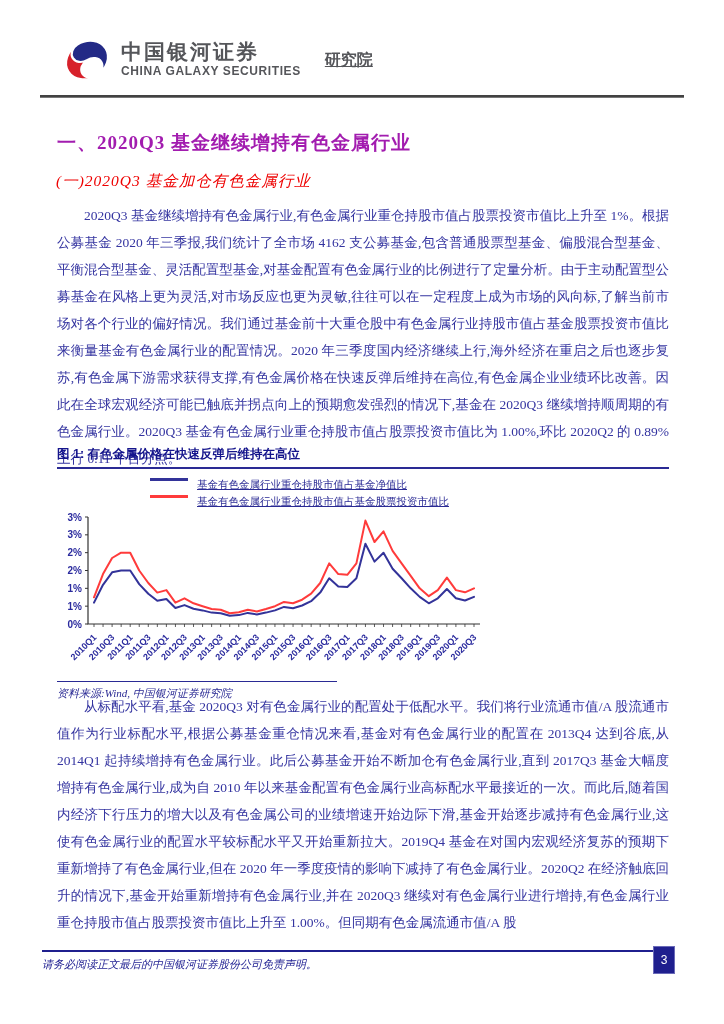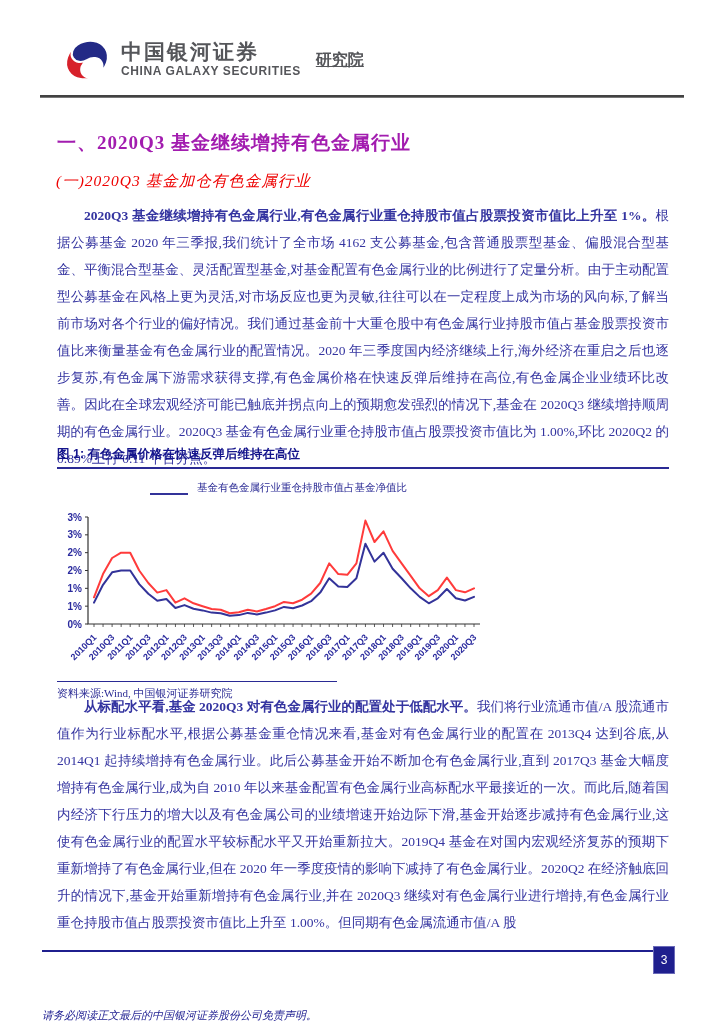--- a/index.html
+++ b/index.html
@@ -8,50 +8,50 @@
     position:relative; width:724px; height:1024px; margin:0 auto;
     background:#ffffff; overflow:hidden;
     font-family:"Liberation Serif","DejaVu Serif",serif;
   }
   
   .logo { position:absolute; top:36px; left:62px; display:flex; align-items:flex-start; }
   .logo-icon { width:50px; height:48px; }
   .logo-text { margin-left:9px; margin-top:4px; font-family:"Liberation Sans","DejaVu Sans",sans-serif; }
   .logo-cn { font-size:21px; font-weight:bold; color:#55565a; letter-spacing:2px; line-height:24px; }
   .logo-en { font-size:12px; font-weight:bold; color:#55565a; letter-spacing:0.6px; }
-  .logo-dept { margin-left:15px; margin-top:14px; font-size:16px; font-weight:bold; color:#55565a;
+  .logo-dept { margin-left:24px; margin-top:14px; font-size:16px; font-weight:bold; color:#55565a;
                font-family:"Liberation Sans","DejaVu Sans",sans-serif;text-decoration:underline; }
   .report-type { position:absolute; top:68px; right:57px; font-size:14px; font-weight:bold;
                  font-style:italic; color:#1c1c90; }
   .header-rule { position:absolute; top:95px; left:40px; width:644px; height:3px;
                  background:#424242; border-bottom:1px solid #777; }
   
   .h1 { position:absolute; top:130px; left:57px; font-size:19px; font-weight:bold; color:#a21caf; letter-spacing:1px; }
   .h2 { position:absolute; top:171px; left:56px; font-size:15.5px; color:#ee0000; letter-spacing:1px;font-style:italic; }
   
   .para { position:absolute; left:57px; width:612px; color:#3434a0; font-size:13.5px;
           line-height:27px; text-align:justify; text-indent:2em; }
   .para1 { top:202px; }
   .para2 { top:693px; }
-  .lead-bold { font-weight:bold; }
+  .lead-bold { font-weight:normal; }
   .tail-underline { text-underline-offset:3px; }
   
   .fig-caption { position:absolute; top:446px; left:57px; font-size:12.5px; font-weight:bold; color:#15158c;
                  font-family:"Liberation Sans","DejaVu Sans",sans-serif; }
   .fig-rule { position:absolute; top:467px; left:57px; width:612px; height:2px; background:#2a2a94; }
   .legend { position:absolute; top:478px; left:150px; font-size:10.5px; color:#2a2a94; }
-  .legend-row { display:flex; align-items:flex-end; height:17px; }
+  .legend-row { display:flex; align-items:flex-start; height:17px;text-decoration:underline; }
   .legend-swatch { width:38px; height:2.5px; margin-right:9px; flex:none; }
   #chart-svg { position:absolute; top:509px; left:50px; }
   #chart-svg text { font-family:"Liberation Sans","DejaVu Sans",sans-serif; }
   .src-rule { position:absolute; top:681px; left:57px; width:280px; height:1px; background:#2a2a94; }
-  .source { position:absolute; top:686px; left:57px; font-size:11px; color:#2a2a94; }
+  .source { position:absolute; top:686px; left:57px; font-size:11px; font-style:italic; color:#2a2a94; }
   
   .footer-rule { position:absolute; top:950px; left:42px; width:611px; height:2px; background:#1f1f8e; }
-  .disclaimer { position:absolute; top:1008px; left:42px; font-size:11px; font-style:italic; color:#1c1c90; }
+  .disclaimer { position:absolute; top:957px; left:42px; font-size:11px; font-style:italic; color:#1c1c90; }
   .page-box { position:absolute; top:946px; left:653px; width:22px; height:28px; background:#1f1f8e;
               border:1px solid #6a6ab8; color:#fff; font-size:12px; display:flex; align-items:center;
               justify-content:center; font-family:"Liberation Sans","DejaVu Sans",sans-serif; }
 </style>
 </head>
 <body>
 
 <div class="page">
 
   <div class="logo">
@@ -74,20 +74,24 @@
 
   <p class="para para1"><span class="lead-bold">2020Q3 基金继续增持有色金属行业,有色金属行业重仓持股市值占股票投资市值比上升至 1%。</span><span>根据公募基金 2020 年三季报,我们统计了全市场 4162 支公募基金,包含普通股票型基金、偏股混合型基金、平衡混合型基金、灵活配置型基金,对基金配置有色金属行业的比例进行了定量分析。由于主动配置型公募基金在风格上更为灵活,对市场反应也更为灵敏,往往可以在一定程度上成为市场的风向标,了解当前市场对各个行业的偏好情况。我们通过基金前十大重仓股中有色金属行业持股市值占基金股票投资市值比来衡量基金有色金属行业的配置情况。2020 年三季度国内经济继续上行,海外经济在重启之后也逐步复苏,有色金属下游需求获得支撑,有色金属价格在快速反弹后维持在高位,有色金属企业业绩环比改善。因此在全球宏观经济可能已触底并拐点向上的预期愈发强烈的情况下,基金在 2020Q3 继续增持顺周期的有色金属行业。</span><span class="tail-underline">2020Q3 基金有色金属行业重仓持股市值占股票投资市值比为 1.00%,环比 2020Q2 的 0.89%上行 0.11 个百分点。</span></p>
 
   <div class="fig-caption">图 1: 有色金属价格在快速反弹后维持在高位</div>
   <div class="fig-rule"></div>
 
   <div class="legend">
     <div class="legend-row">
       <span class="legend-swatch" style="background: rgb(51, 51, 153);"></span>
       <span>基金有色金属行业重仓持股市值占基金净值比</span>
+    </div>
+    <div class="legend-row">
+      <span class="legend-swatch" style="background: rgb(255, 59, 59);"></span>
+      <span>基金有色金属行业重仓持股市值占基金股票投资市值比</span>
     </div>
   </div>
 
   <svg id="chart-svg" width="445" height="172" viewBox="0 0 445 172">
       <line x1="35" y1="115" x2="38" y2="115" stroke="#333" stroke-width="1"></line>
       <text x="32" y="118.5" text-anchor="end" font-size="10" font-weight="bold" fill="#2b2b9e">0%</text>
       <line x1="35" y1="97.16666666666667" x2="38" y2="97.16666666666667" stroke="#333" stroke-width="1"></line>
       <text x="32" y="100.66666666666667" text-anchor="end" font-size="10" font-weight="bold" fill="#2b2b9e">1%</text>
       <line x1="35" y1="79.33333333333334" x2="38" y2="79.33333333333334" stroke="#333" stroke-width="1"></line>
       <text x="32" y="82.83333333333334" text-anchor="end" font-size="10" font-weight="bold" fill="#2b2b9e">1%</text>

